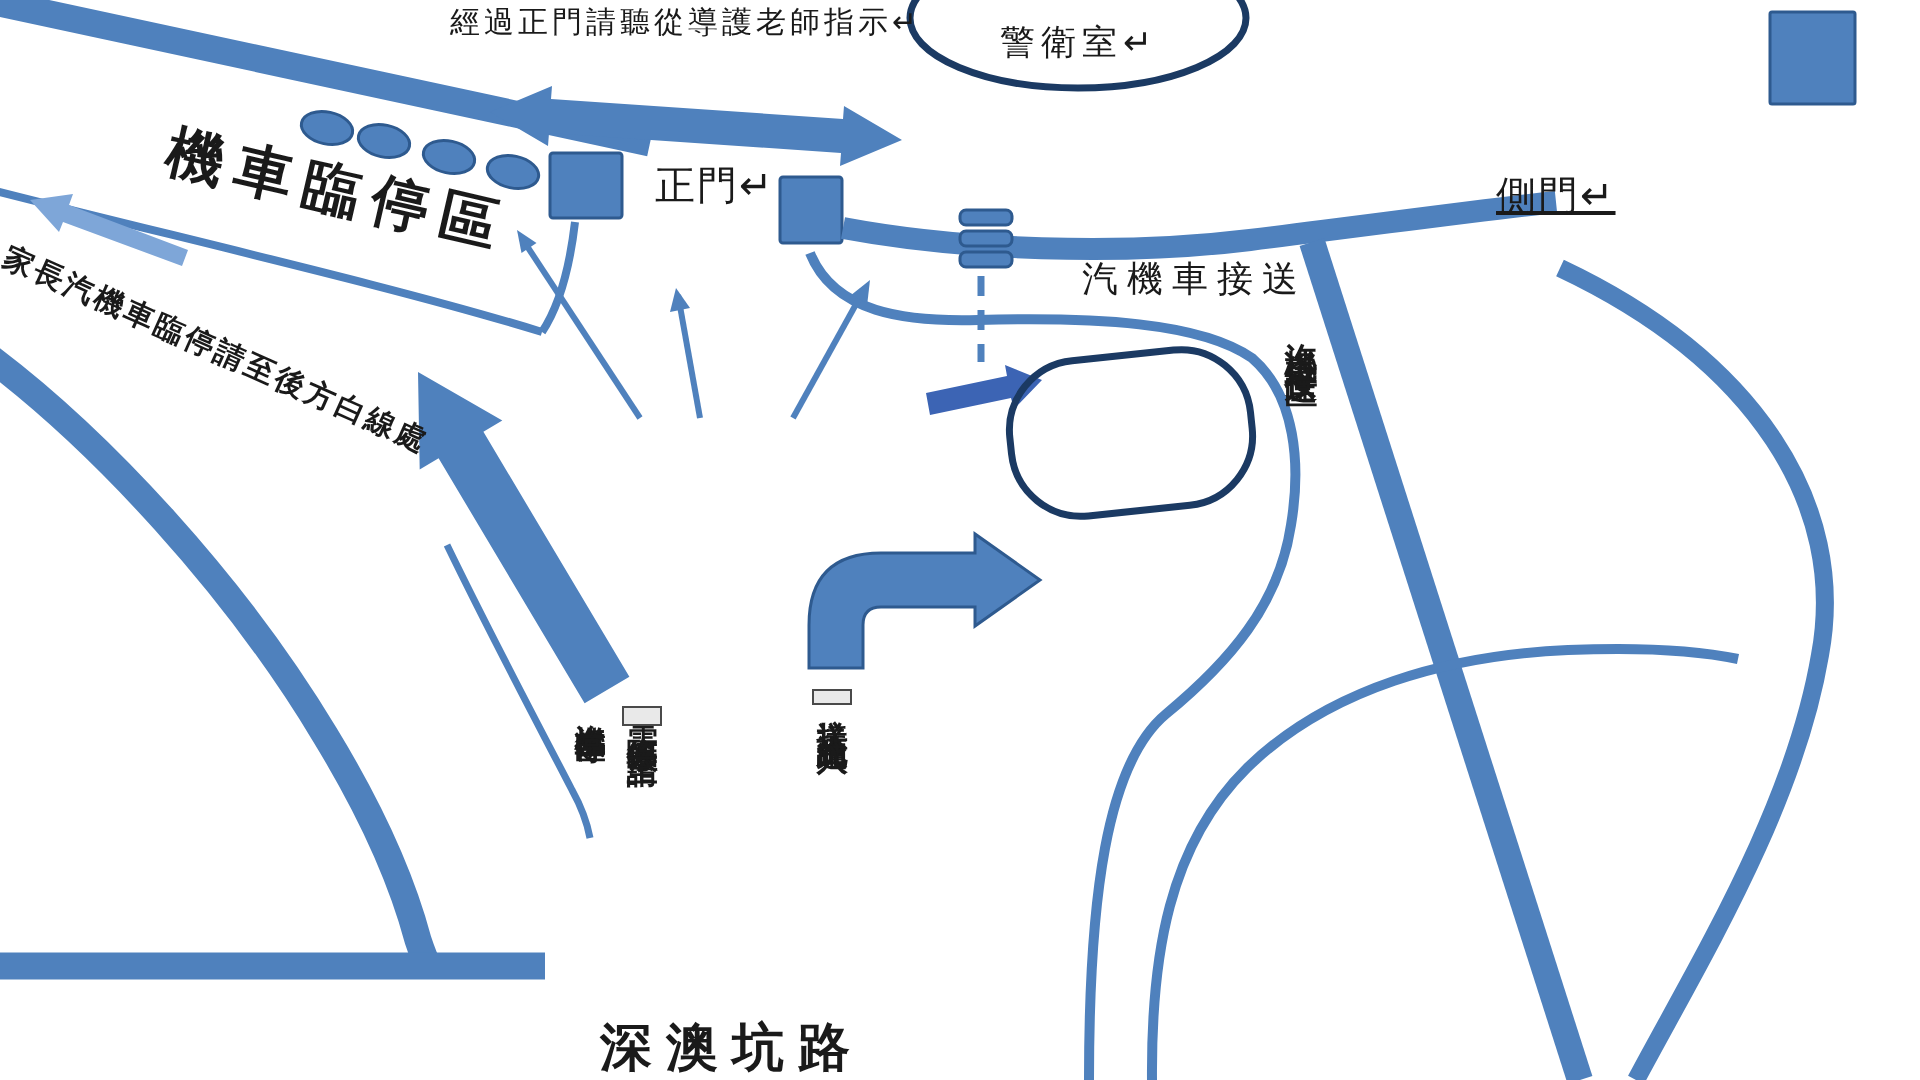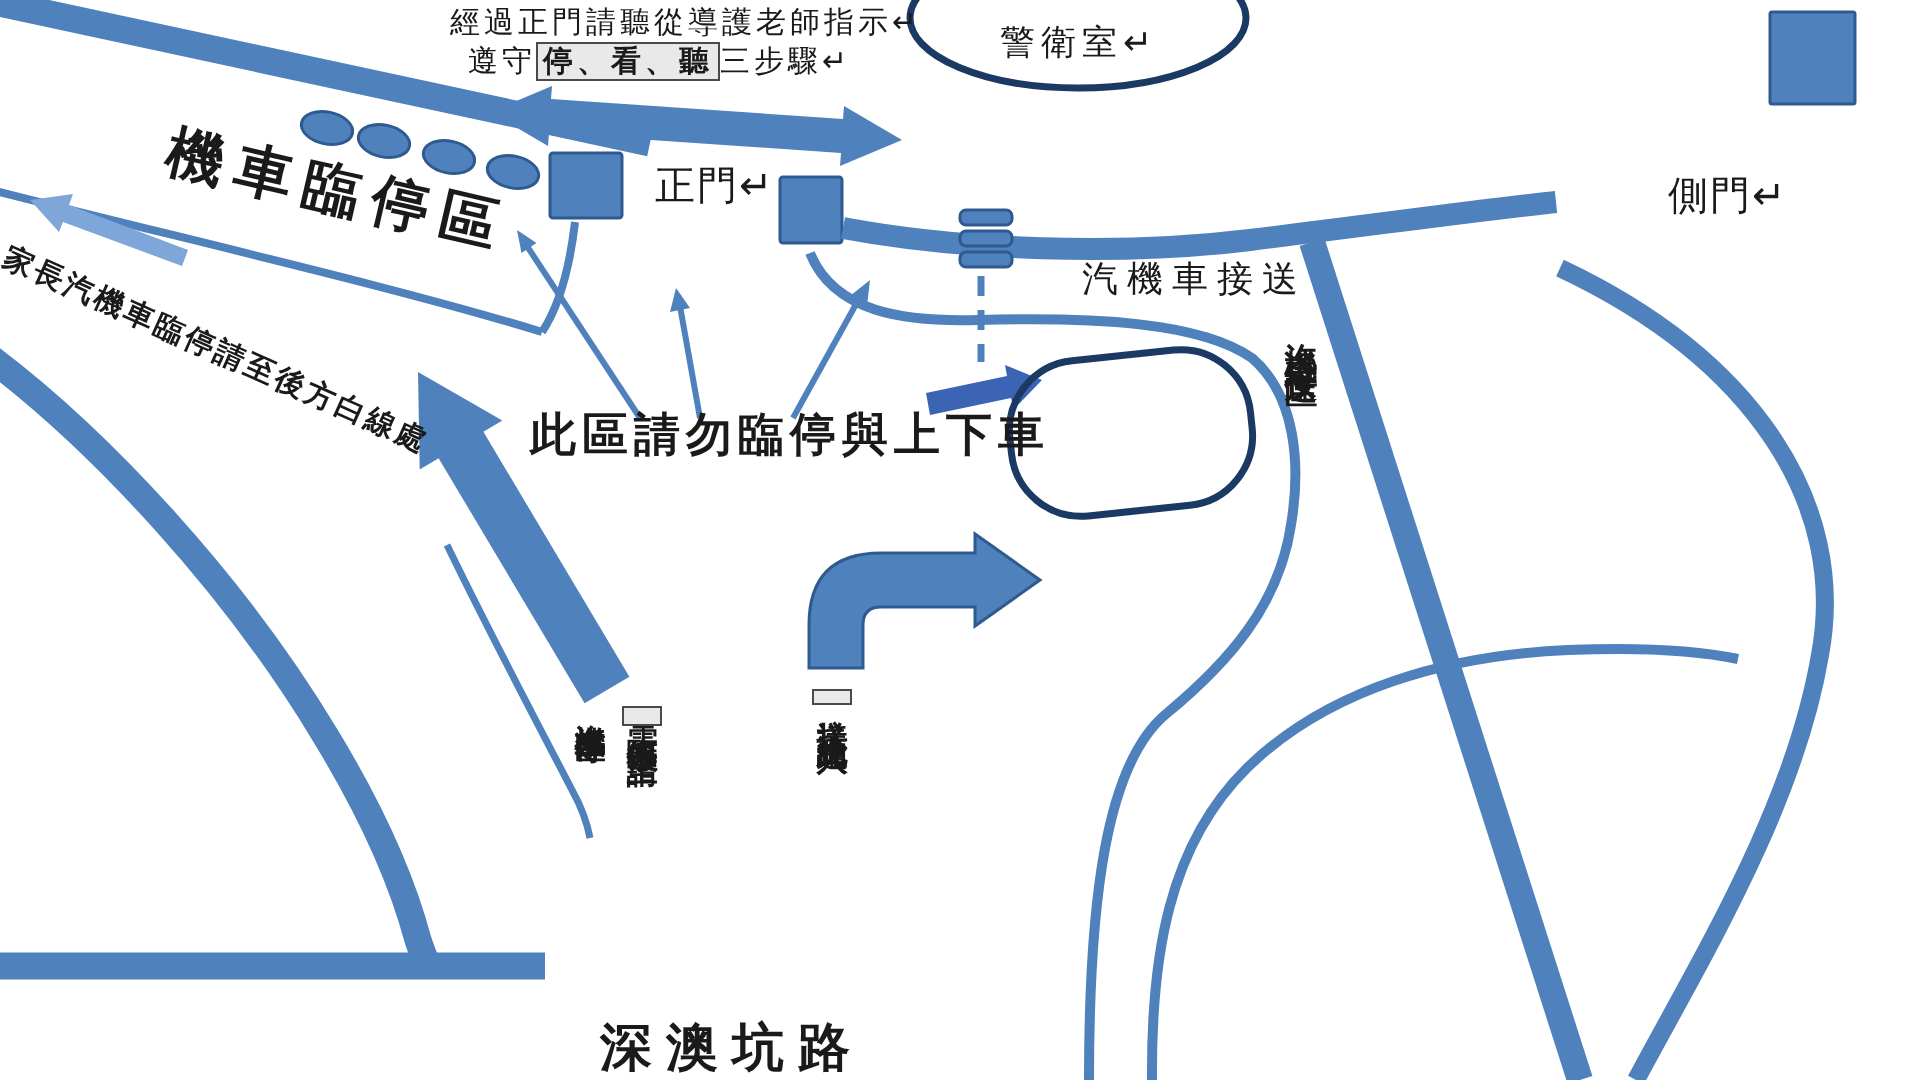--- a/index.html
+++ b/index.html
@@ -86,39 +86,35 @@
 
     <path d="M809,668 L809,625 Q809,553 881,553 L975,553 L975,534 L1040,580 L975,626 L975,607 L881,607 Q863,607 863,625 L863,668 Z" class="fs-road"></path>
 
     <polygon points="926,393 1007,376 1005,365 1042,380 1014,409 1011,398 930,415" class="f-dark"></polygon>
 
     <rect x="1010" y="355" width="242" height="156" rx="70" class="s-loop" stroke-width="7" transform="rotate(-6 1131 433)"></rect>
   </svg>
 
   <div class="label instr" style="left:450px;top:5px;">經過正門請聽從導護老師指示↵</div>
 
-  <div class="label instr" style="left:468px;top:42px;">
-    <span>遵守</span><span class="boxed">停、看、聽</span><span>三步驟↵</span>
-  </div>
 
   <div class="label guard" style="left:1000px;top:22px;">警衛室↵</div>
 
   <div class="label big-moto" style="left:175px;top:118px;">機車臨停區</div>
 
   <div class="label parent-note" style="left:12px;top:240px;">家長汽機車臨停請至後方白線處</div>
 
   <div class="label gate" style="left:655px;top:162px;text-align:right;">正門↵</div>
 
-  <div class="label gate" style="left:1668px;top:172px;">側門↵</div>
+  <div class="label gate" style="left:1496px;top:172px;text-decoration:underline;">側門↵</div>
 
   <div class="label pickup" style="left:1082px;top:258px;">汽機車接送</div>
 
   <div class="label colfont vert" style="left:1282px;top:316px;font-size:33px;letter-spacing:7px;">汽機車接送區↵</div>
 
-  <div class="label nostop" style="left:530px;top:408px;">此區請勿臨停與上下車</div>
 
   <div class="label colfont vert" style="left:572px;top:700px;">汽機車停等區</div>
 
   <div class="label colfont vert" style="left:622px;top:700px;">
     <span>需</span><span class="boxed">臨停等候</span><span>請至</span>
   </div>
 
   <div class="label colfont vert" style="left:812px;top:685px;">
     <span class="boxed">接送</span><span>請由此進入</span>
   </div>

